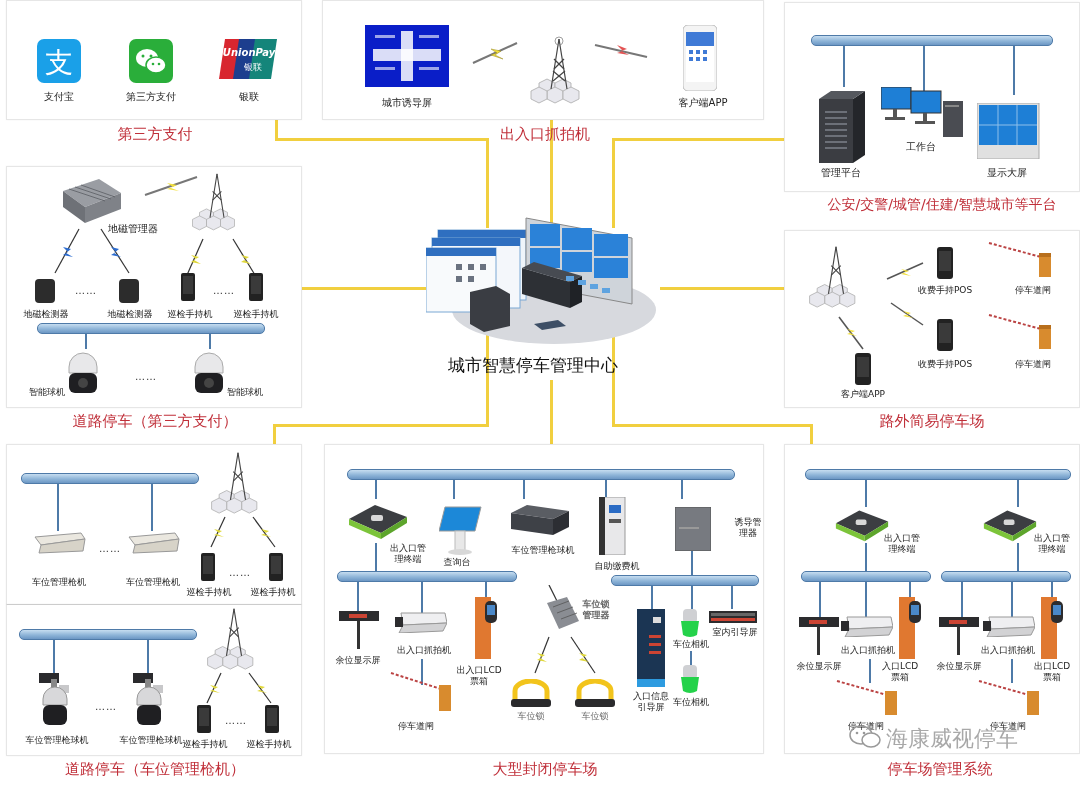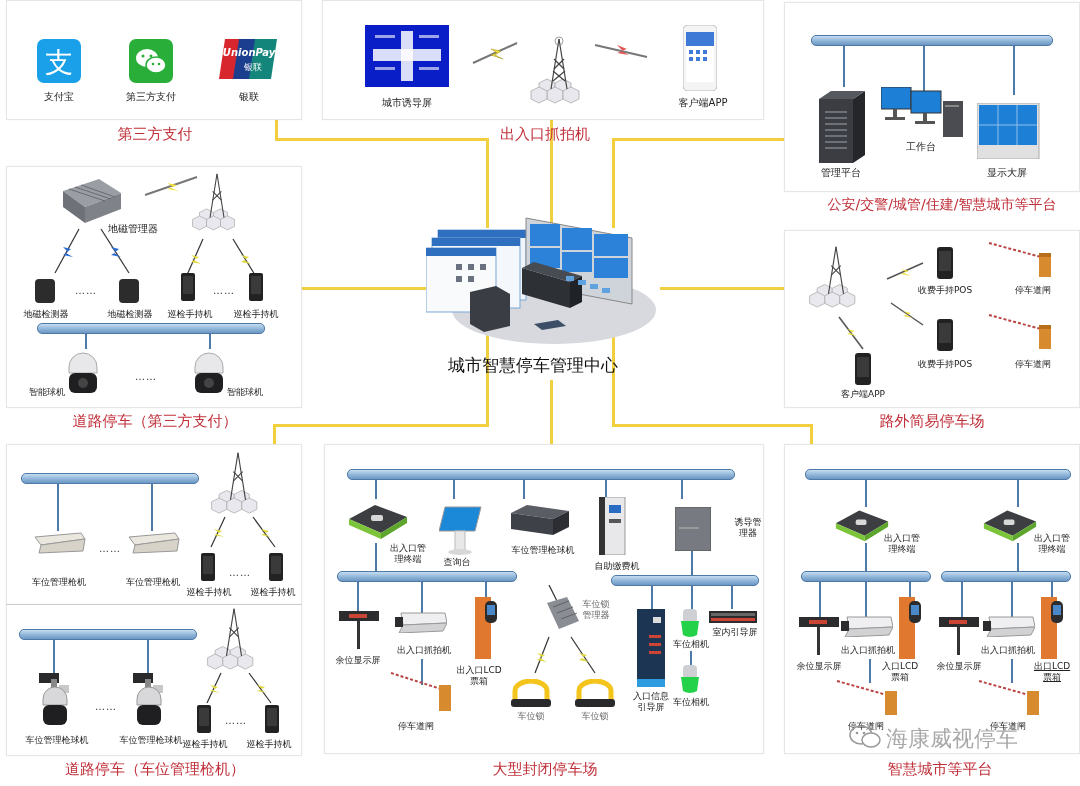--- a/index.html
+++ b/index.html
@@ -653,21 +653,21 @@
       <svg width="40" height="52" viewBox="0 0 40 52">
         <line x1="6" y1="0" x2="14" y2="16" stroke="#333" stroke-width="1.2"></line>
         <polygon points="4,18 24,12 36,36 16,44" fill="#8a8d93"></polygon>
         <g stroke="#555" stroke-width="0.8">
           <line x1="10" y1="22" x2="26" y2="16"></line>
           <line x1="14" y1="28" x2="30" y2="22"></line>
           <line x1="18" y1="34" x2="34" y2="28"></line>
         </g>
       </svg>
     </div>
-  <div class="lbl s" style="left:256px;top:154px;width:30px;white-space:normal;color:#666;">车位锁管理器</div>
+  <div class="lbl s" style="left:256px;top:154px;width:30px;white-space:normal;color:#666;font-weight:bold;">车位锁管理器</div>
   <div class="abs" style="left:206px;top:190px;">
       <svg width="80" height="40" viewBox="0 0 80 40">
         <line x1="18" y1="2" x2="4" y2="38" stroke="#333" stroke-width="1.2"></line>
         <line x1="40" y1="2" x2="64" y2="38" stroke="#333" stroke-width="1.2"></line>
         <polygon points="6,18 14,20 9,23 16,27 6,25 11,22" fill="#e0d83a"></polygon>
         <polygon points="48,18 56,20 51,23 58,27 48,25 53,22" fill="#e0d83a"></polygon>
       </svg>
     </div>
   <div class="abs" style="left:186px;top:234px;">
       <svg width="40" height="30" viewBox="0 0 40 30">
@@ -815,31 +815,31 @@
       </svg>
     </div>
   <div class="lbl s" style="left:192px;top:200px;width:62px;">出入口抓拍机</div>
   <div class="abs" style="left:254px;top:150px;">
       <svg width="26" height="66" viewBox="0 0 26 62">
         <rect x="2" y="0" width="16" height="62" fill="#e07830"></rect>
         <rect x="12" y="4" width="12" height="22" rx="5" fill="#2c2c2e"></rect>
         <rect x="14" y="8" width="8" height="10" fill="#4a88c8"></rect>
       </svg>
     </div>
-  <div class="lbl s" style="left:246px;top:216px;width:42px;white-space:normal;text-decoration:underline;">出口LCD票箱</div>
+  <div class="lbl s" style="left:246px;top:216px;width:42px;white-space:normal;">出口LCD票箱</div>
   <div class="vline" style="left:226px;top:214px;height:24px;"></div>
   <div class="abs" style="left:192px;top:234px;">
       <svg width="64" height="38" viewBox="0 0 64 38">
         <line x1="2" y1="2" x2="52" y2="16" stroke="#b44" stroke-width="2" stroke-dasharray="3,2"></line>
         <rect x="50" y="12" width="12" height="24" fill="#d88b2e"></rect>
       </svg>
     </div>
   <div class="lbl s" style="left:198px;top:276px;width:50px;">停车道闸</div>
 </div>
-<div class="title" style="left:870px;top:760px;width:140px;">智慧城市等平台</div>
+<div class="title" style="left:870px;top:760px;width:140px;">停车场管理系统</div>
 
 <div class="abs" style="left:848px;top:724px;">
   <svg width="34" height="26" viewBox="0 0 34 26">
       <ellipse cx="13" cy="11" rx="11" ry="9" fill="none" stroke="#999" stroke-width="1.5"></ellipse>
       <ellipse cx="23" cy="16" rx="9" ry="7" fill="#fff" stroke="#999" stroke-width="1.5"></ellipse>
       <circle cx="9" cy="9" r="1.3" fill="#999"></circle>
       <circle cx="16" cy="9" r="1.3" fill="#999"></circle>
     </svg>
 </div>
 <div class="watermark" style="left:886px;top:724px;">海康威视停车</div>

